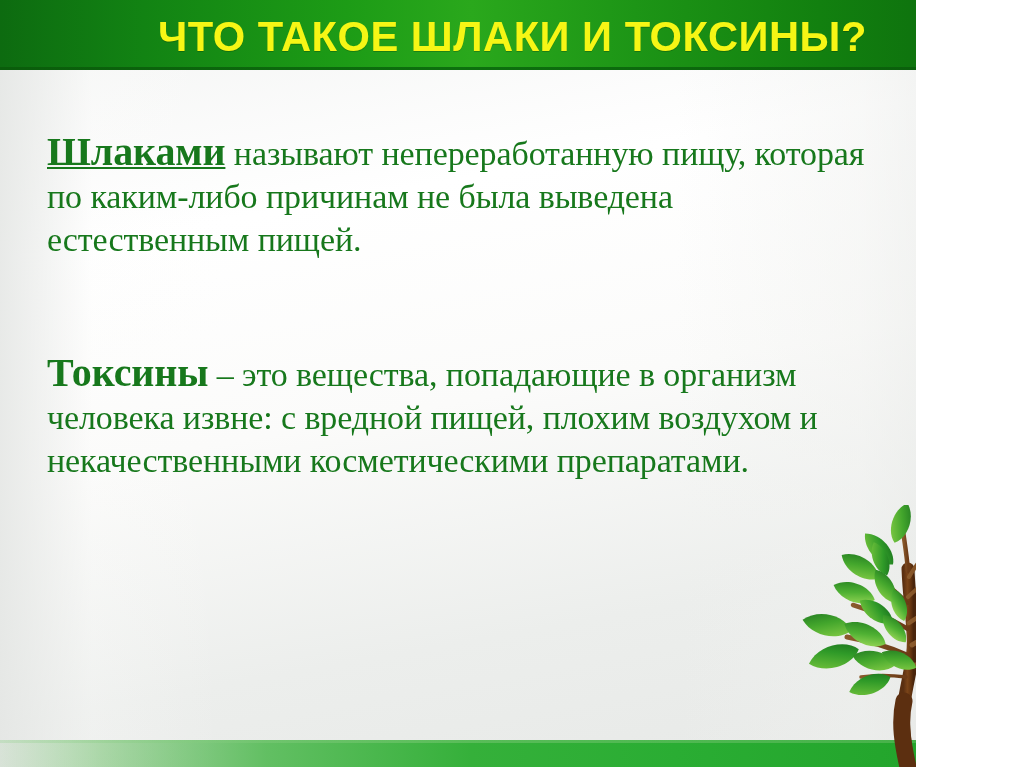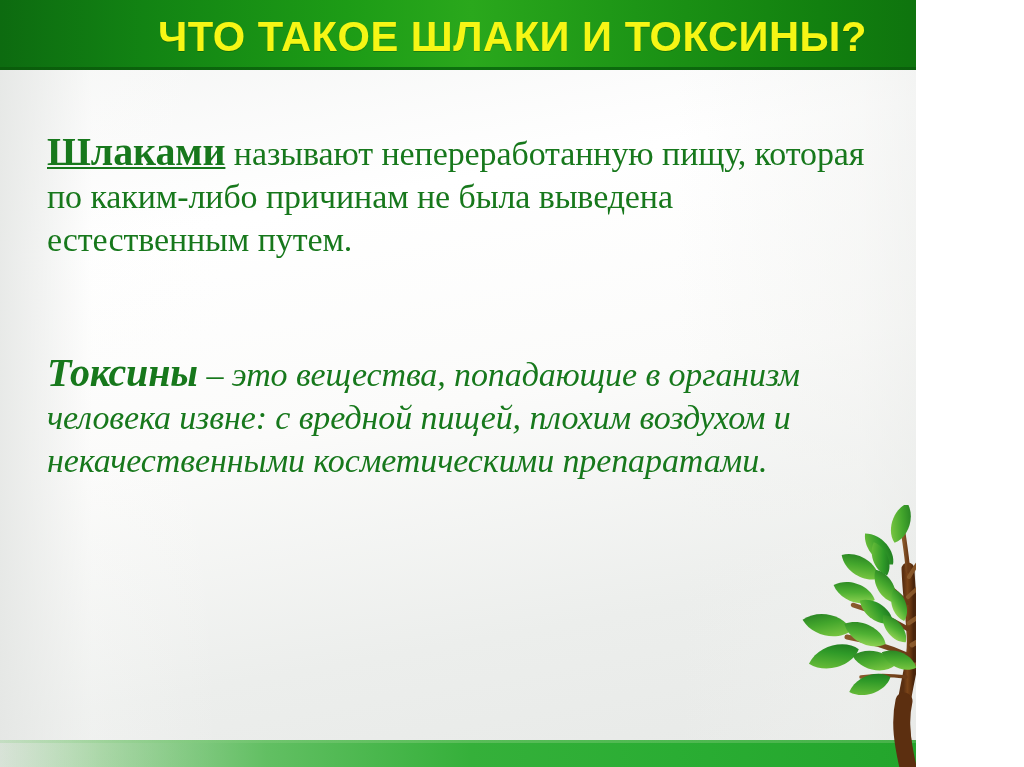--- a/index.html
+++ b/index.html
@@ -84,21 +84,21 @@
     z-index: 3;
   }
   .para {
     color: #17781c;
     font-size: 34px;
     line-height: 43px;
     font-family: "Liberation Serif", "DejaVu Serif", serif;
     letter-spacing: -0.1px;
   }
   .para-1 { margin: 0 0 0 0; }
-  .para-2 { margin: 90px 0 8px 0; font-style: italic; }
+  .para-2 { margin: 90px 0 8px 0; }
 
   .lead {
     font-weight: bold;
     font-size: 40px;
   }
   .lead-underlined {
     text-decoration: underline;
     text-decoration-thickness: 2px;
     text-underline-offset: 2px;
   }
@@ -146,21 +146,21 @@
 
   <div class="bg-sheen"></div>
 
   <div class="title-bar">
     <div class="title-text">ЧТО ТАКОЕ ШЛАКИ И ТОКСИНЫ?</div>
   </div>
 
   <div class="content">
 
     <p class="para para-1">
-      <span class="lead lead-underlined">Шлаками</span><span> называют непереработанную пищу, которая по каким-либо причинам не была выведена естественным путем.</span>
+      <span class="lead lead-underlined">Шлаками</span><span> называют непереработанную пищу, которая по каким-либо причинам не была выведена естественным пищей.</span>
     </p>
 
     <p class="para para-2">
       <span class="lead">Токсины</span><span> – это вещества, попадающие в организм человека извне: с вредной пищей, плохим воздухом и некачественными косметическими препаратами.</span>
     </p>
 
   </div>
 
   <div class="ground"></div>
 

